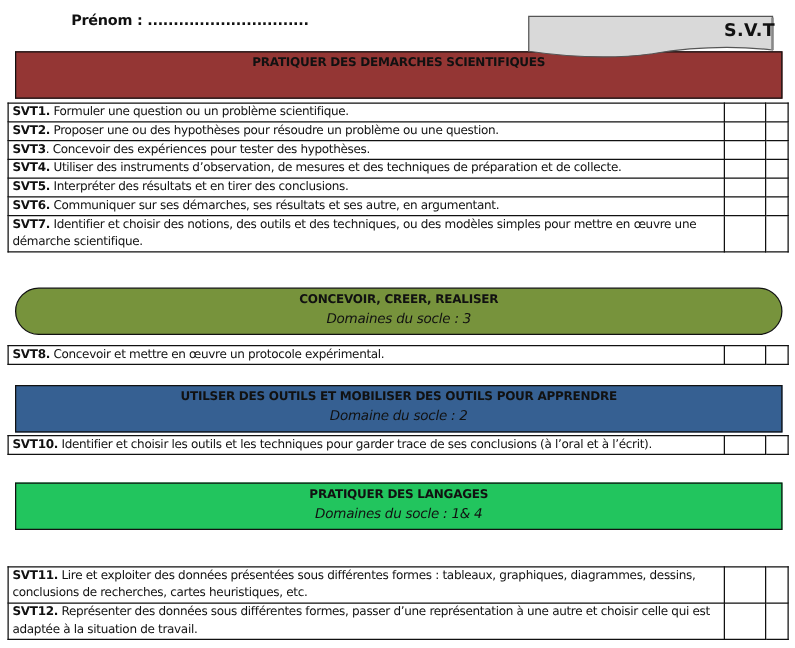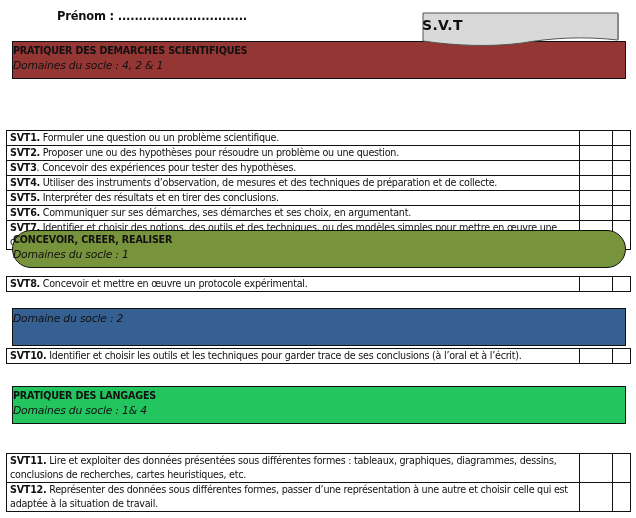--- a/index.html
+++ b/index.html
@@ -10,26 +10,26 @@
     .prenom {
       position: absolute; left: 42px; top: 9px;
       font-size: 11.5px; font-weight: bold; letter-spacing: -0.2px; margin-left: 15px;
     }
     .svt-tab {
       position: absolute; left: 422px; top: 12px; width: 198px; height: 32px;
       z-index: 3;
     }
     .svt-tab svg { position: absolute; left: 0; top: 0; }
     .svt-tab .lbl {
-      position: absolute; left: 0; top: 5px; width: 100%; text-align: left;
+      position: absolute; left: 0; top: 5px; width: 100%; text-align: right;
       font-size: 14px; font-weight: bold; letter-spacing: 0.3px;
     }
     .band {
       position: absolute; left: 12px; width: 612px; height: 36px;
-      border: 1px solid #111; z-index: 1;
+      border: 1px solid #111; text-align: center; z-index: 1;
     }
     .band .title {
       font-size: 9.6px; font-weight: bold; margin-top: 3px; letter-spacing: -0.2px;
     }
     .band .sub {
       font-size: 10.8px; font-style: italic; margin-top: 3px; letter-spacing: -0.2px;
     }
     table.grid {
       position: absolute; left: 6px; width: 624px;
       border-collapse: collapse; table-layout: fixed;
@@ -52,23 +52,22 @@
 <div class="svt-tab">
   <svg width="200" height="36" viewBox="0 0 200 36">
     <path d="M1 1 H196 V28 C160 24 130 26 100 31 C70 35 35 34 1 29 Z" fill="#D9D9D9" stroke="#555" stroke-width="1"></path>
     <path d="M196 2 V28" stroke="#888" stroke-width="2"></path>
   </svg>
   <div class="lbl">S.V.T</div>
 </div>
 
 <div class="band" style="top:41px; background:#943634;">
   <div class="title">PRATIQUER DES DEMARCHES SCIENTIFIQUES</div>
-  <div class="sub">Domaines du socle : 4, 2 &amp; 1</div>
 </div>
-<table class="grid" style="top:82px;margin-top:48px;">
+<table class="grid" style="top:82px;">
   <colgroup>
       <col class="c1">
       <col class="c2">
       <col class="c3">
     </colgroup>
   <tbody>
       <tr>
     <td><span class="code">SVT1.</span><span> Formuler une question ou un problème scientifique.</span></td>
     <td class="chk"></td>
     <td class="chk"></td>
@@ -87,52 +86,53 @@
     <td><span class="code">SVT4.</span><span>  Utiliser des instruments d’observation, de mesures et des techniques de préparation et de collecte.</span></td>
     <td class="chk"></td>
     <td class="chk"></td>
   </tr>
   <tr>
     <td><span class="code">SVT5.</span><span> Interpréter des résultats et en tirer des conclusions.</span></td>
     <td class="chk"></td>
     <td class="chk"></td>
   </tr>
   <tr>
-    <td><span class="code">SVT6.</span><span> Communiquer sur ses démarches, ses démarches et ses choix, en argumentant.</span></td>
+    <td><span class="code">SVT6.</span><span> Communiquer sur ses démarches, ses résultats et ses autre, en argumentant.</span></td>
     <td class="chk"></td>
     <td class="chk"></td>
   </tr>
   <tr>
     <td><span class="code">SVT7.</span><span> Identifier et choisir des notions, des outils et des techniques, ou des modèles simples pour mettre en œuvre une démarche scientifique.</span></td>
     <td class="chk"></td>
     <td class="chk"></td>
   </tr>
 </tbody>
   </table>
 
 <div class="band" style="top:230px; background:#77933C;border-radius:19px;">
   <div class="title">CONCEVOIR, CREER, REALISER</div>
-  <div class="sub">Domaines du socle : 1</div>
+  <div class="sub">Domaines du socle : 3</div>
 </div>
 <table class="grid" style="top:276px;">
   <colgroup>
       <col class="c1">
       <col class="c2">
       <col class="c3">
     </colgroup>
   <tbody>
       <tr>
     <td><span class="code">SVT8.</span><span> Concevoir et mettre en œuvre un protocole expérimental.</span></td>
     <td class="chk"></td>
     <td class="chk"></td>
   </tr>
 </tbody>
   </table>
 
 <div class="band" style="top:308px; background:#366092;">
+  <div class="title">UTILSER DES OUTILS ET MOBILISER DES OUTILS POUR APPRENDRE</div>
   <div class="sub">Domaine du socle : 2</div>
 </div>
 <table class="grid" style="top:348px;">
   <colgroup>
       <col class="c1">
       <col class="c2">
       <col class="c3">
     </colgroup>
   <tbody>
   <tr>

